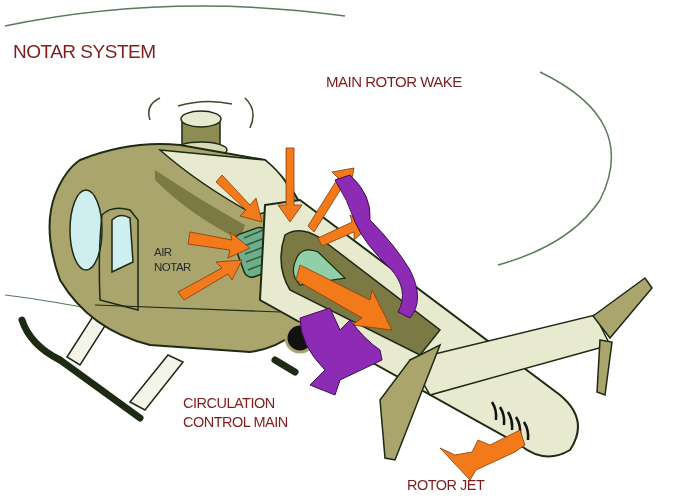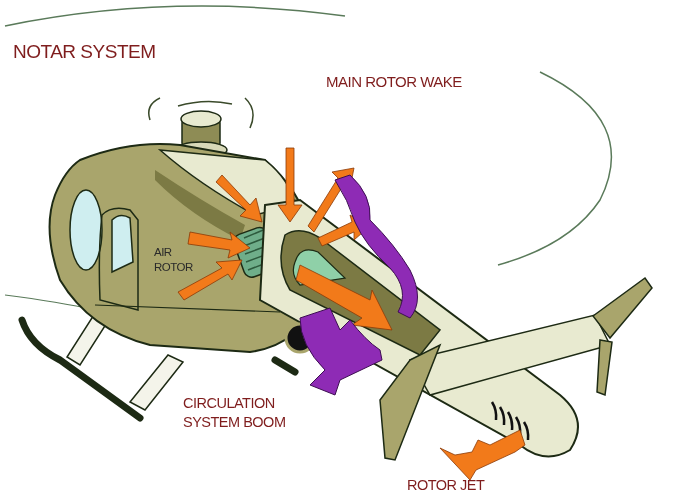--- a/index.html
+++ b/index.html
@@ -91,17 +91,17 @@
 
     <g fill="#8e2bb5" stroke="#3d0f52" stroke-width="1">
       <path d="M335 180 L350 175 Q372 195 370 220 Q395 245 410 270 Q425 300 410 318 L398 312 Q410 290 390 268 Q365 245 355 222 Q348 200 335 180 Z"></path>
       <path d="M300 318 L330 308 L340 330 L350 320 Q365 340 380 350 L382 360 L340 380 L335 395 L310 385 L325 370 Q300 345 300 318 Z"></path>
     </g>
   </svg>
 
   <div id="title" class="label">NOTAR SYSTEM</div>
   <div id="wake" class="label">MAIN ROTOR WAKE</div>
   <div id="intake" class="label">AIR
-ROTOR</div>
+NOTAR</div>
   <div id="boom" class="label">CIRCULATION
-SYSTEM BOOM</div>
+CONTROL MAIN</div>
   <div id="jet" class="label">ROTOR JET</div>
 </div>
 
 </body></html>

